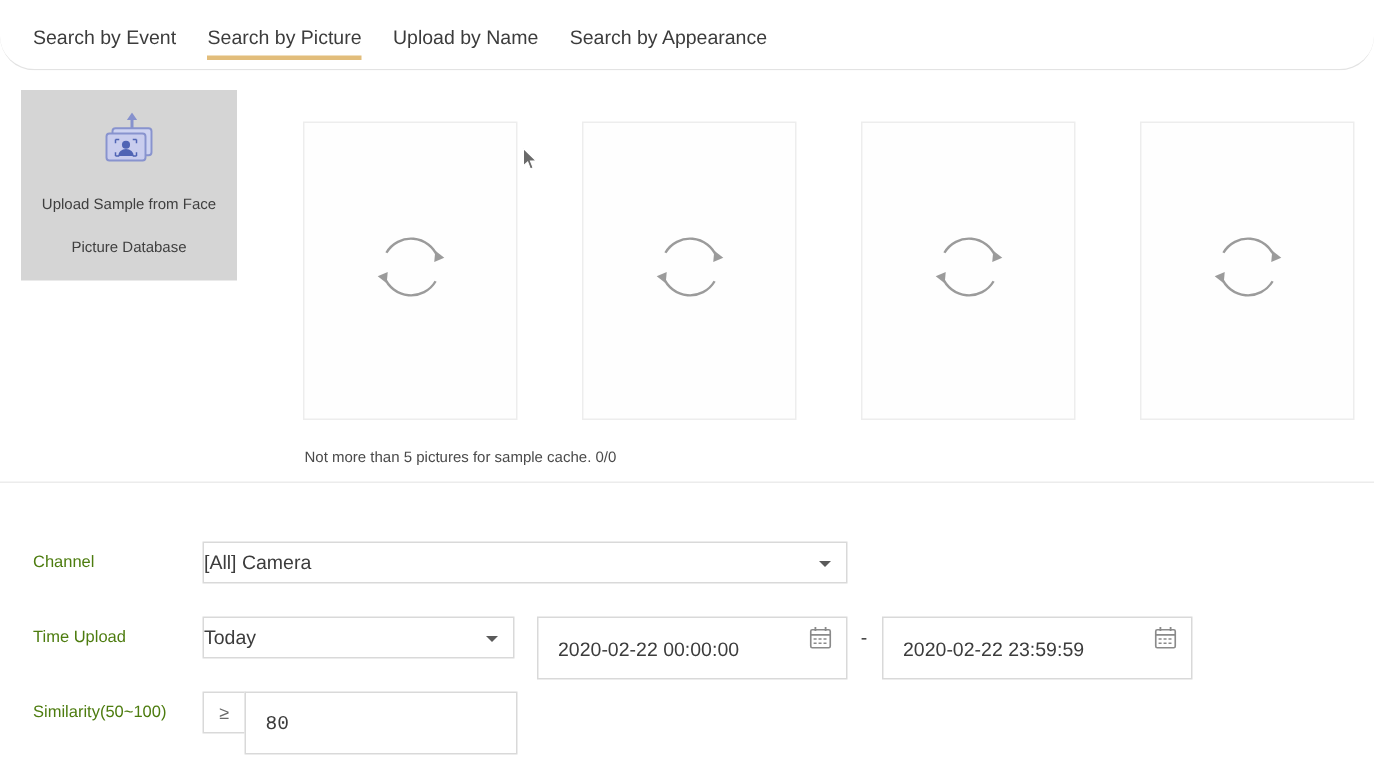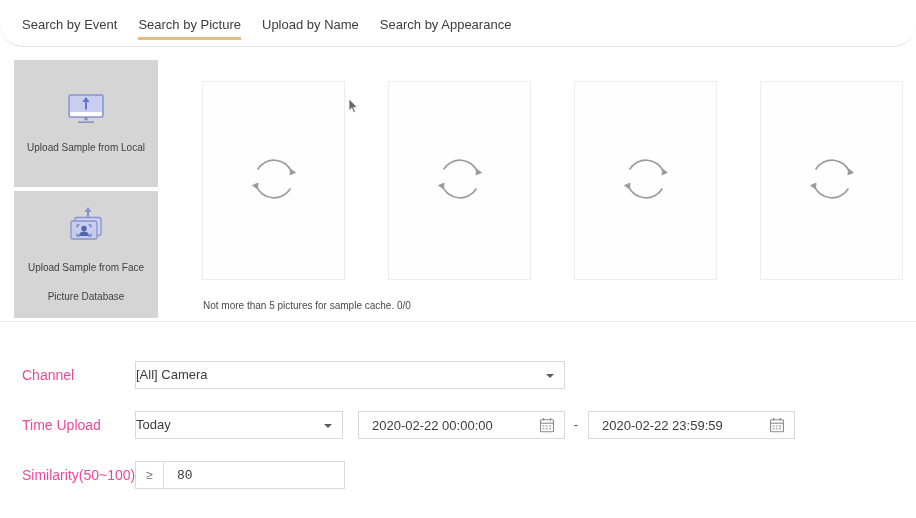--- a/index.html
+++ b/index.html
@@ -27,27 +27,27 @@
   .slot { position:absolute; top:33px; width:143px; height:199px; background:#fefefe;
           border:1px solid #ededed; display:flex; align-items:center; justify-content:center; }
   .slot-1 { left:202px; } .slot-2 { left:388px; } .slot-3 { left:574px; } .slot-4 { left:760px; }
 
   .cache-note { position:absolute; left:203px; top:252px; font-size:10px; color:#4a4a4a; }
 
   .cursor { position:absolute; left:348px; top:99px; width:10px; height:15px; pointer-events:none; }
 
   
   .form-label { position:absolute; left:22px; height:28px; line-height:28px;
-                font-size:14px; color:#ec4899; white-space:nowrap; }
+                font-size:11px; color:#4d7c0f; white-space:nowrap; }
   .select-box { position:absolute; height:28px; background:#fff; border:1px solid #d9d9d9;
                 font-size:13px; color:#3c3c3c; line-height:26px; cursor:pointer; }
   .caret { position:absolute; right:10px; top:12px; width:0; height:0;
            border-left:4px solid transparent; border-right:4px solid transparent;
            border-top:4px solid #5a5a5a; }
-  .text-input { position:absolute; height:28px; border:1px solid #d9d9d9; background:#fff;
+  .text-input { position:absolute; height:42px; border:1px solid #d9d9d9; background:#fff;
                 font-family:"Liberation Sans", sans-serif; font-size:13px; color:#3c3c3c;
                 padding:0 30px 0 13px; outline:none; }
   .cal-btn { position:absolute; top:6px; right:8px; width:16px; height:16px; background:none;
              border:none; padding:0; cursor:pointer; }
   .dash-sep { position:absolute; left:569px; width:14px; height:28px; line-height:28px;
               text-align:center; font-size:13px; color:#3c3c3c; }
   .ge-box { position:absolute; left:135px; width:29px; height:28px; border:1px solid #d9d9d9;
             background:#fff; text-align:center; line-height:26px; font-size:12px; color:#6a6a6a; }
   .sim-input { left:163px; width:182px; padding-right:13px;font-family:Liberation Mono, monospace; }
 
@@ -65,33 +65,20 @@
   <div class="tabbar">
     <div class="tab">Search by Event</div>
     <div class="tab active">Search by Picture</div>
     <div class="tab">Upload by Name</div>
     <div class="tab">Search by Appearance</div>
   </div>
 
   <div class="sample-section">
 
     <div class="upload-panel">
-      <div class="upload-tile">
-        <span>
-          <svg width="40" height="34" viewBox="0 0 40 34">
-            <rect x="3" y="2" width="34" height="22" rx="1.5" fill="#c9cdee" stroke="#8691cd" stroke-width="1.4"></rect>
-            <rect x="4.2" y="19" width="31.6" height="4.2" fill="#ffffff"></rect>
-            <line x1="20" y1="16.5" x2="20" y2="7.5" stroke="#6474c4" stroke-width="2"></line>
-            <polygon points="20,4 16.3,9 23.7,9" fill="#6474c4"></polygon>
-            <rect x="18.4" y="24" width="3.2" height="3.4" fill="#8691cd"></rect>
-            <line x1="12" y1="29.2" x2="28" y2="29.2" stroke="#8691cd" stroke-width="1.6"></line>
-          </svg>
-        </span>
-        <div class="tile-label">Upload Sample from Local</div>
-      </div>
 
       <div class="upload-tile">
         <span>
           <svg width="44" height="40" viewBox="0 0 44 40">
             <line x1="24" y1="12" x2="24" y2="3" stroke="#8691cd" stroke-width="2"></line>
             <polygon points="24,0 20.6,5 27.4,5" fill="#8691cd"></polygon>
             <rect x="11" y="10.5" width="26" height="18" rx="2" fill="#ced3f1" stroke="#8893ce" stroke-width="1.3"></rect>
             <rect x="7" y="14" width="26" height="18" rx="2" fill="#c9cdee" stroke="#8893ce" stroke-width="1.3"></rect>
             <path d="M13,18 h2.5 M13,18 v2.5 M27,18 h-2.5 M27,18 v2.5 M13,29 h2.5 M13,29 v-2.5 M27,29 h-2.5 M27,29 v-2.5" stroke="#5064b4" stroke-width="1"></path>
             <circle cx="20" cy="21.5" r="2.7" fill="#5064b4"></circle>

